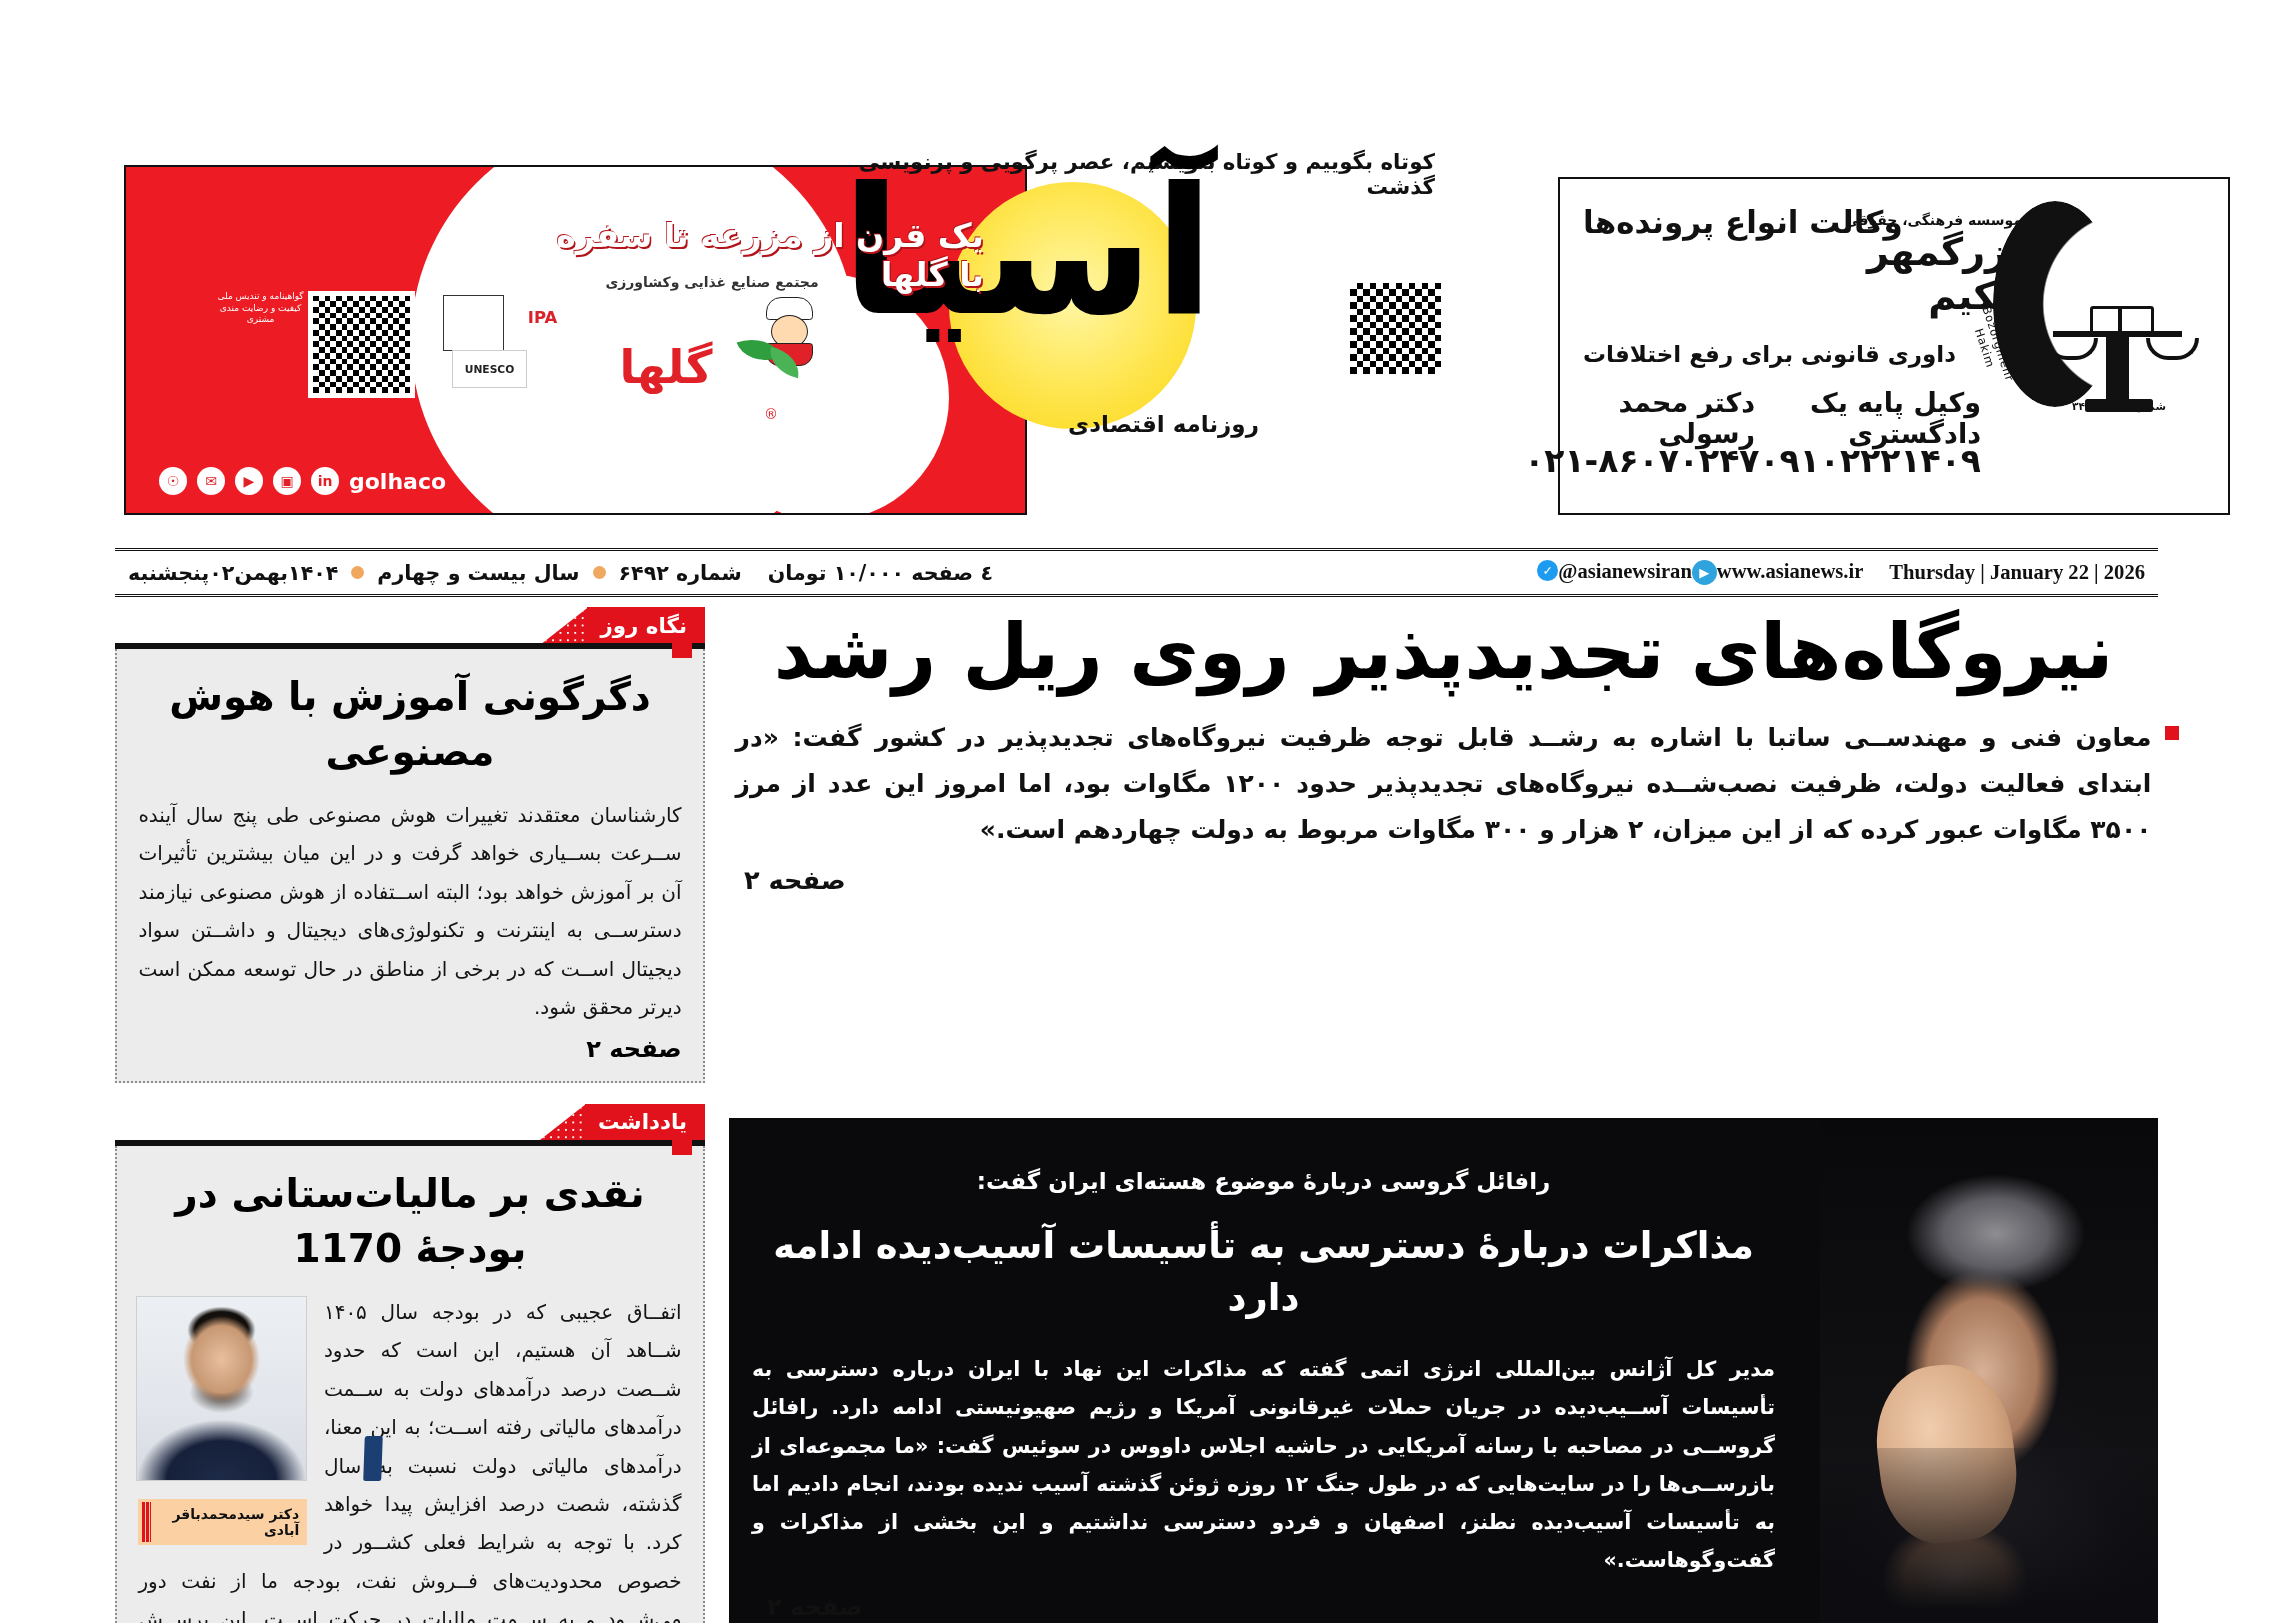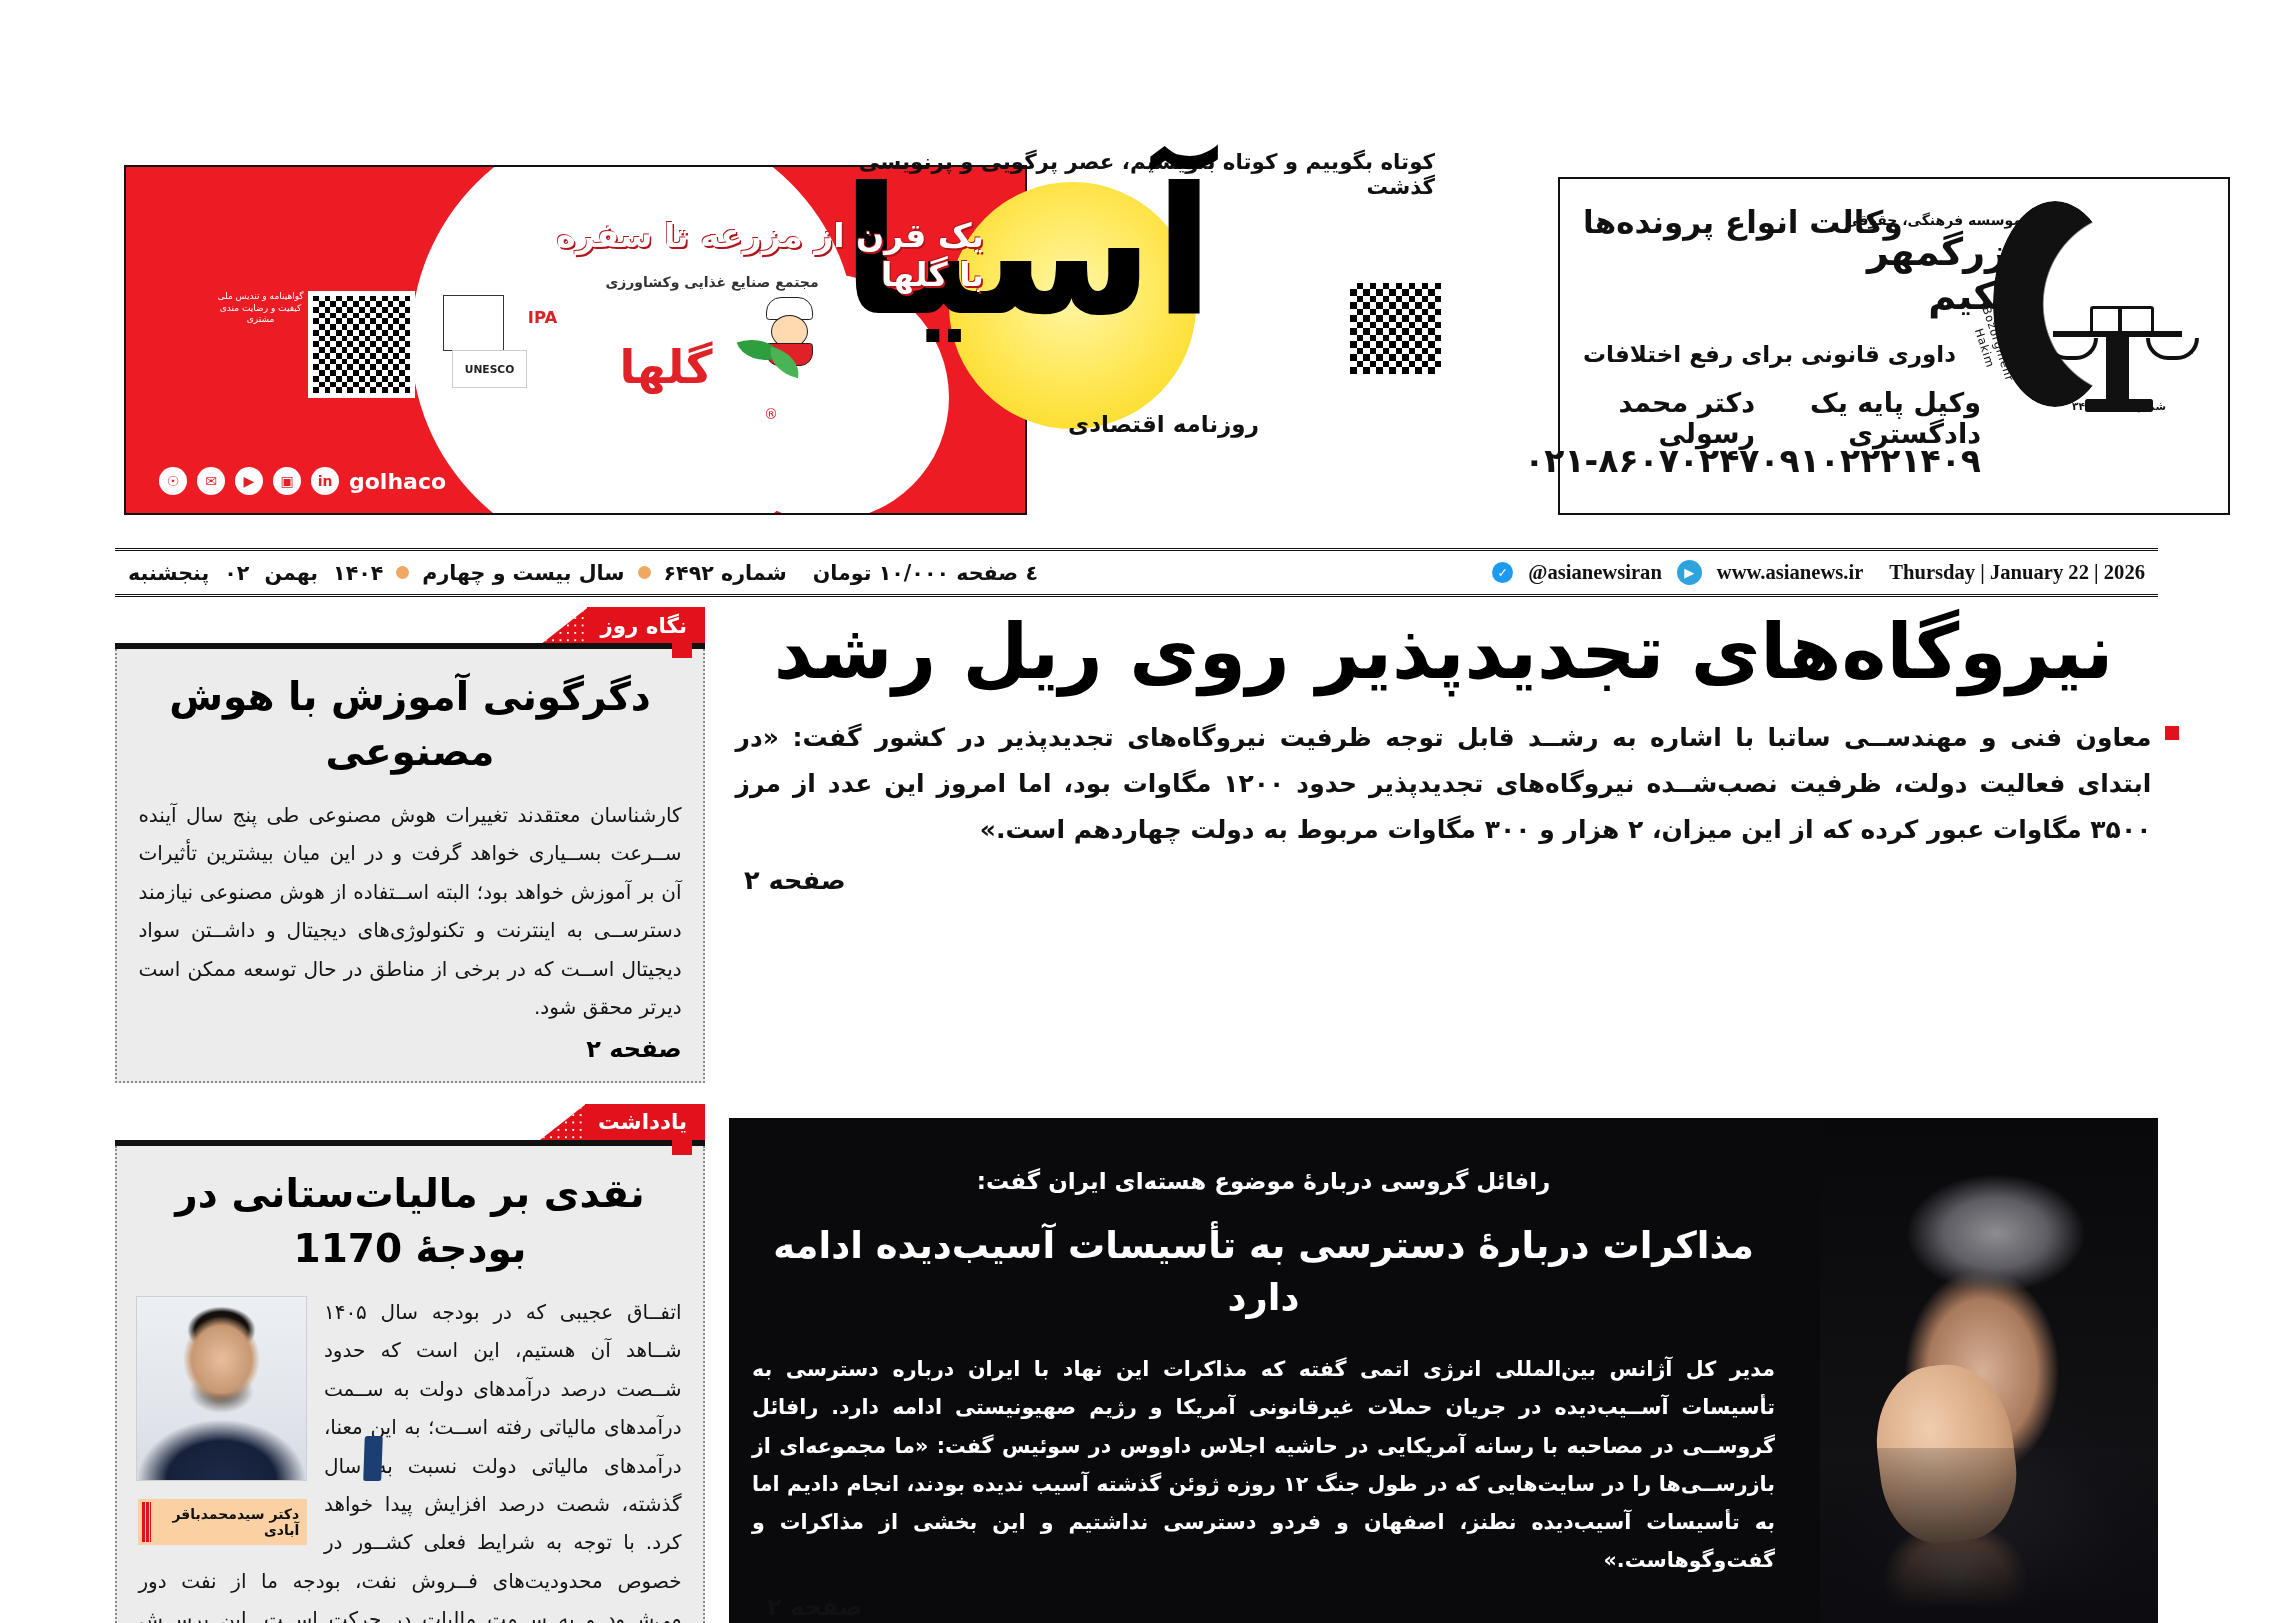--- a/index.html
+++ b/index.html
@@ -146,21 +146,21 @@
   .ad-legal .l4{position:absolute;right:247px;top:208px;left:20px;display:flex;justify-content:space-between;font-size:27px;font-weight:bold;color:#111;}
   .ad-legal .l5{position:absolute;right:247px;top:262px;left:20px;display:flex;justify-content:space-between;font-size:33px;font-weight:bold;color:#111;}
 
   
   .infobar{
     position:absolute;left:115px;right:115px;top:548px;height:43px;
     border-top:3.3px double #111;border-bottom:3.3px double #111;
     display:flex;flex-direction:row-reverse;align-items:center;
     font-size:20.6px;font-weight:bold;color:#111;
   }
-  .infobar .seg{display:flex;flex-direction:row-reverse;align-items:center;gap:15px;padding:0 13px;}
+  .infobar .seg{display:flex;flex-direction:row-reverse;align-items:flex-start;padding:0 13px;}
   .infobar .dot{width:13px;height:13px;border-radius:50%;background:#f0a860;display:inline-block;}
   .infobar .spacer{flex:1;}
   .infobar .lat{font-family:"Liberation Serif","DejaVu Serif",serif;direction:ltr;font-size:20.6px;}
   .infobar .tg{
     width:25px;height:25px;border-radius:50%;background:#2ea3dd;color:#fff;
     display:inline-flex;align-items:center;justify-content:center;font-size:13px;
   }
   .infobar .verified{
     width:21.4px;height:21.4px;border-radius:50%;background:#1d9bf0;color:#fff;
     display:inline-flex;align-items:center;justify-content:center;font-size:12.4px;

